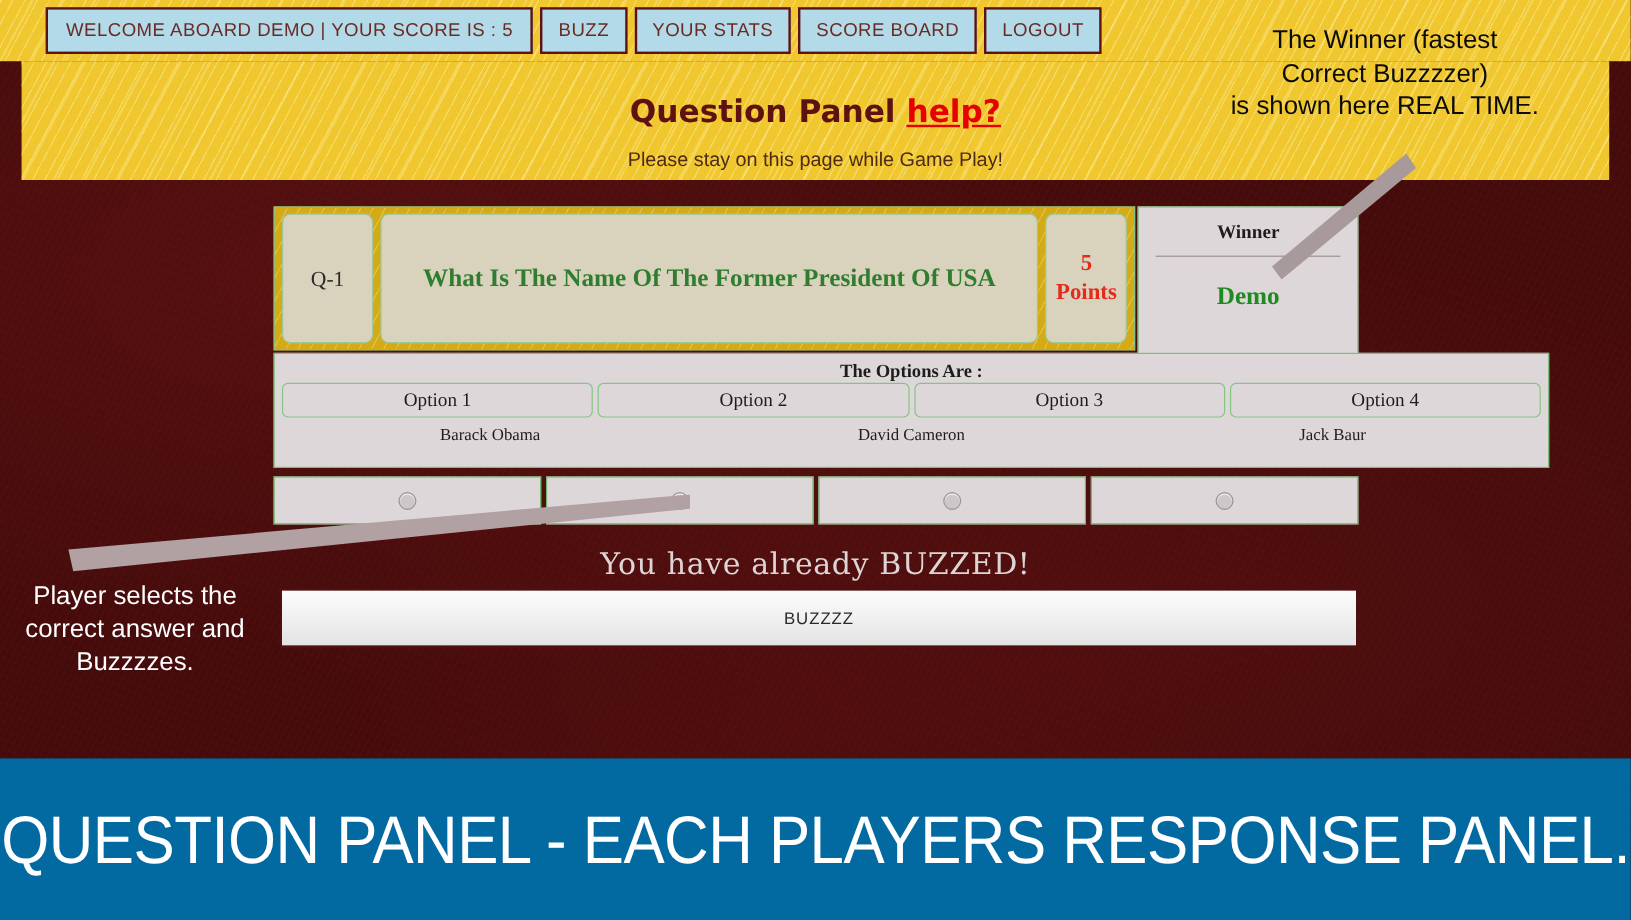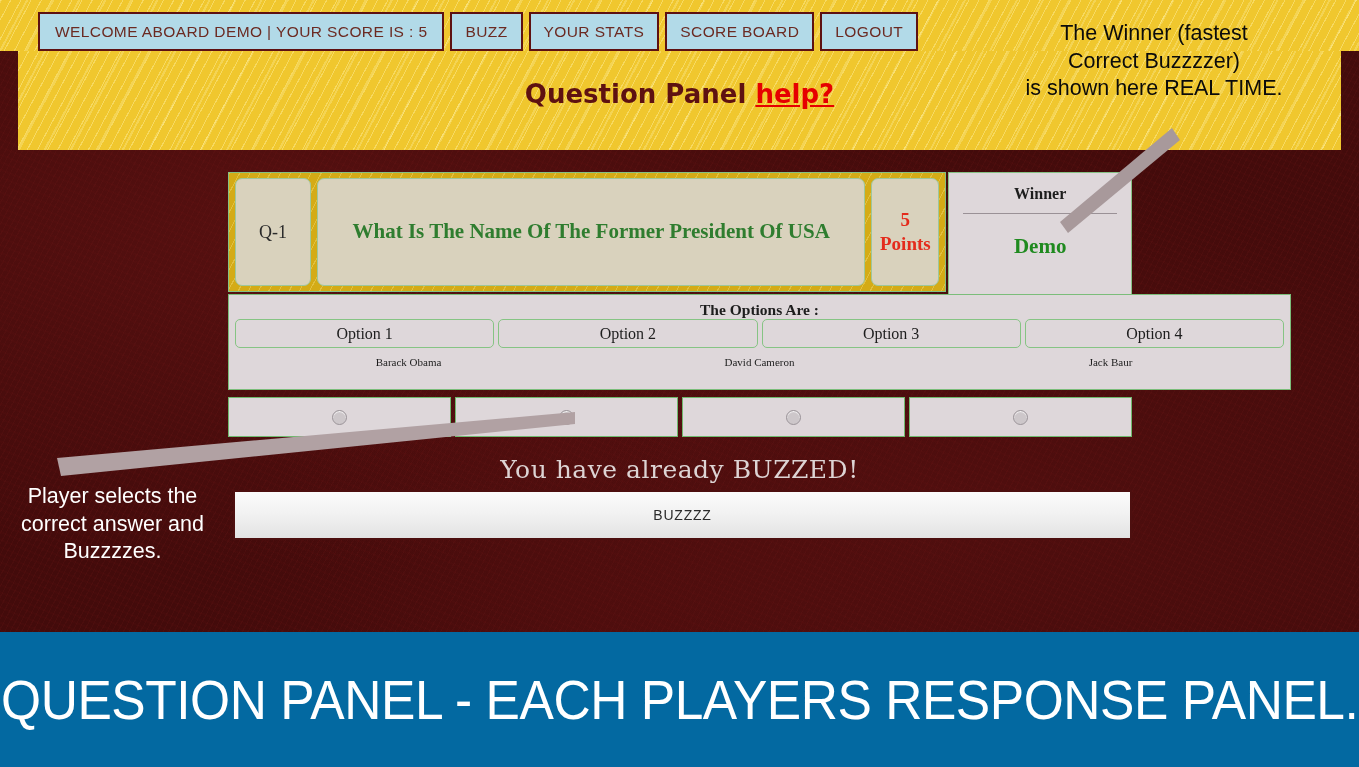--- a/index.html
+++ b/index.html
@@ -25,21 +25,21 @@
   
   .navbar {
     position: absolute;
     left: 0; top: 0;
     width: 1359px; height: 51px;
     background-color: #f0c72e;
     background-image:
       repeating-linear-gradient(118deg, rgba(255,240,160,0.45) 0px, rgba(255,240,160,0.45) 1px, rgba(0,0,0,0) 1px, rgba(0,0,0,0) 9px),
       repeating-linear-gradient(118deg, rgba(255,245,180,0.28) 0px, rgba(255,245,180,0.28) 2px, rgba(0,0,0,0) 2px, rgba(0,0,0,0) 23px);
     display: flex;
-    align-items: flex-end;
+    align-items: center;
     padding-left: 38px;
     gap: 6px;
     z-index: 5;
   }
   .nav-btn {
     background: #b2dae8;
     border: 2px solid #5e1111;
     color: #6b2a22;
     font-size: 15.5px;
     letter-spacing: 0.4px;
@@ -192,21 +192,21 @@
     align-items: center;
     justify-content: center;
     font-size: 16px;
     color: #1d1d1d;
     background: transparent;
   }
   .options-answers { margin-top: 8px; }
   .opt-answer {
     flex: 1;
     text-align: center;
-    font-size: 11px;
+    font-size: 14px;
     color: #1d1d1d;
   }
 
   
   .radio-row {
     position: absolute;
     left: 228px; top: 397px;
     width: 904px; height: 40px;
     display: flex;
     gap: 4px;
@@ -323,20 +323,21 @@
   <div class="nav-btn">YOUR STATS</div>
   <div class="nav-btn">SCORE BOARD</div>
   <div class="nav-btn">LOGOUT</div>
 </div>
 
 <div class="page-header">
   <div class="header-title">
     <span>Question Panel</span>
     <span class="header-help">help?</span>
   </div>
+  <div class="header-sub">Please stay on this page while Game Play!</div>
 </div>
 
 <div class="q-row">
   <div class="q-panel">
     <div class="q-cell q-num">Q-1</div>
     <div class="q-cell q-text">What Is The Name Of The Former President Of USA</div>
     <div class="q-cell q-points">
       <div>
         <div>5</div>
         <div>Points</div>

